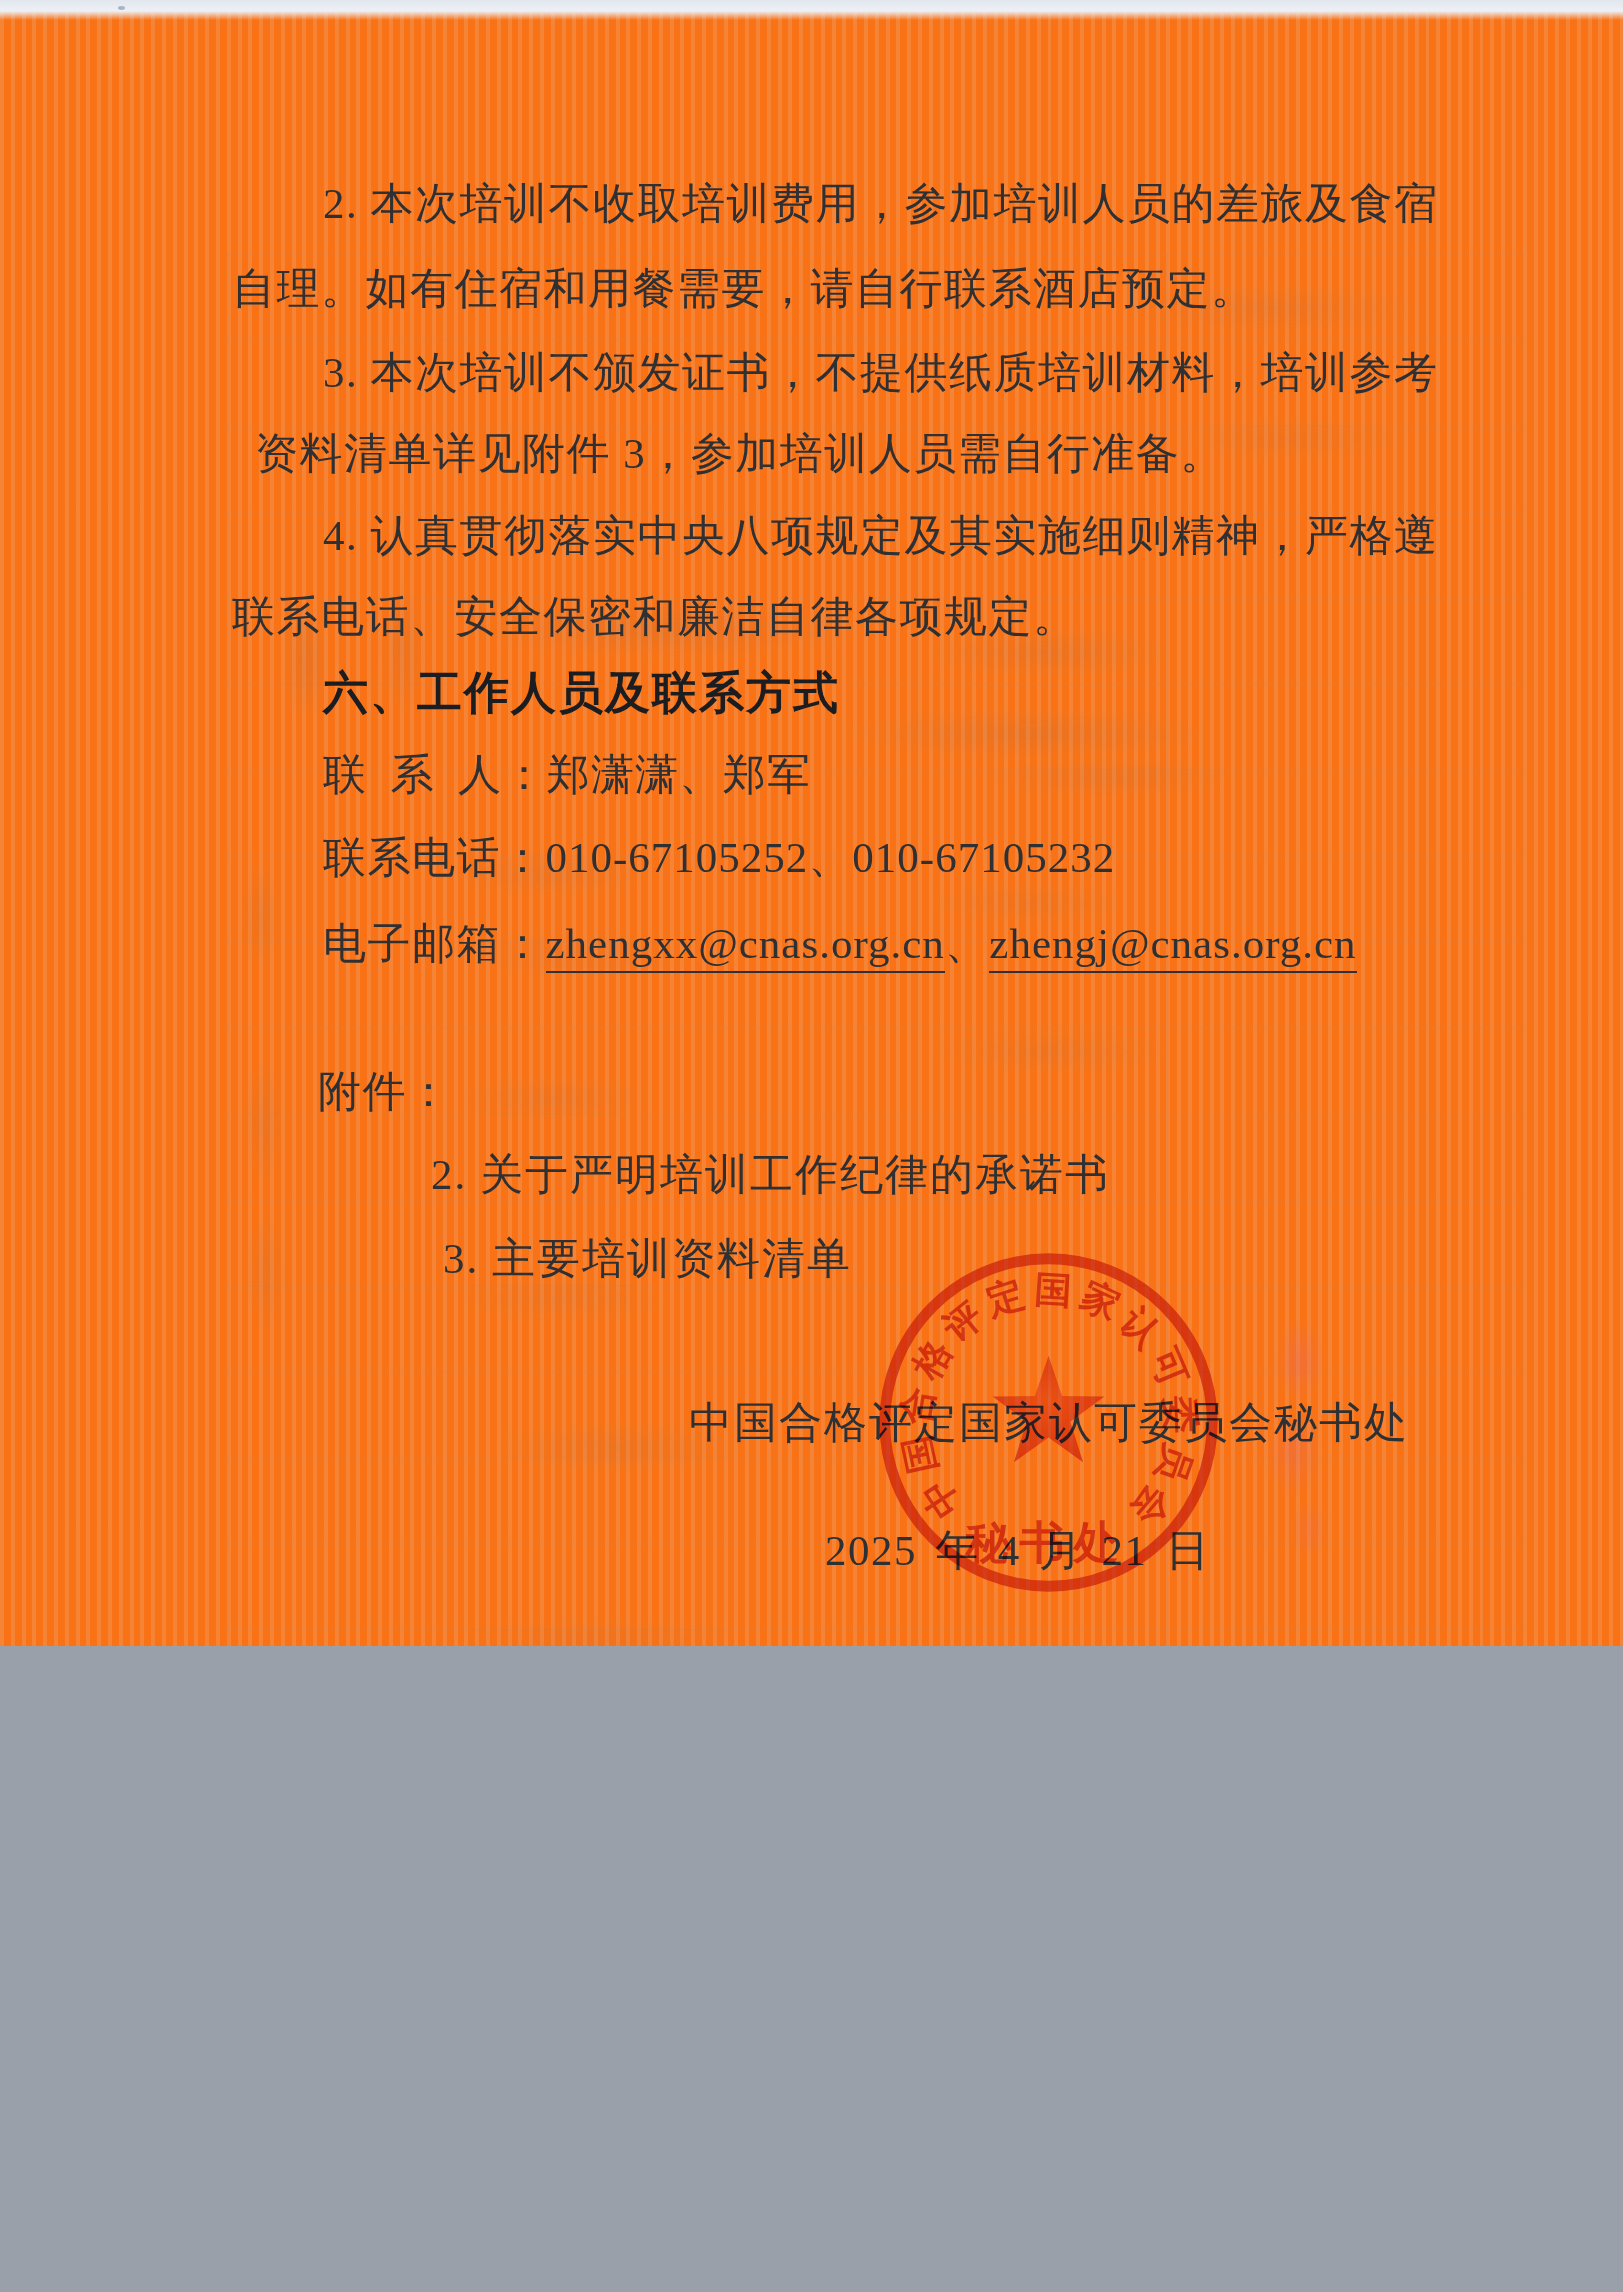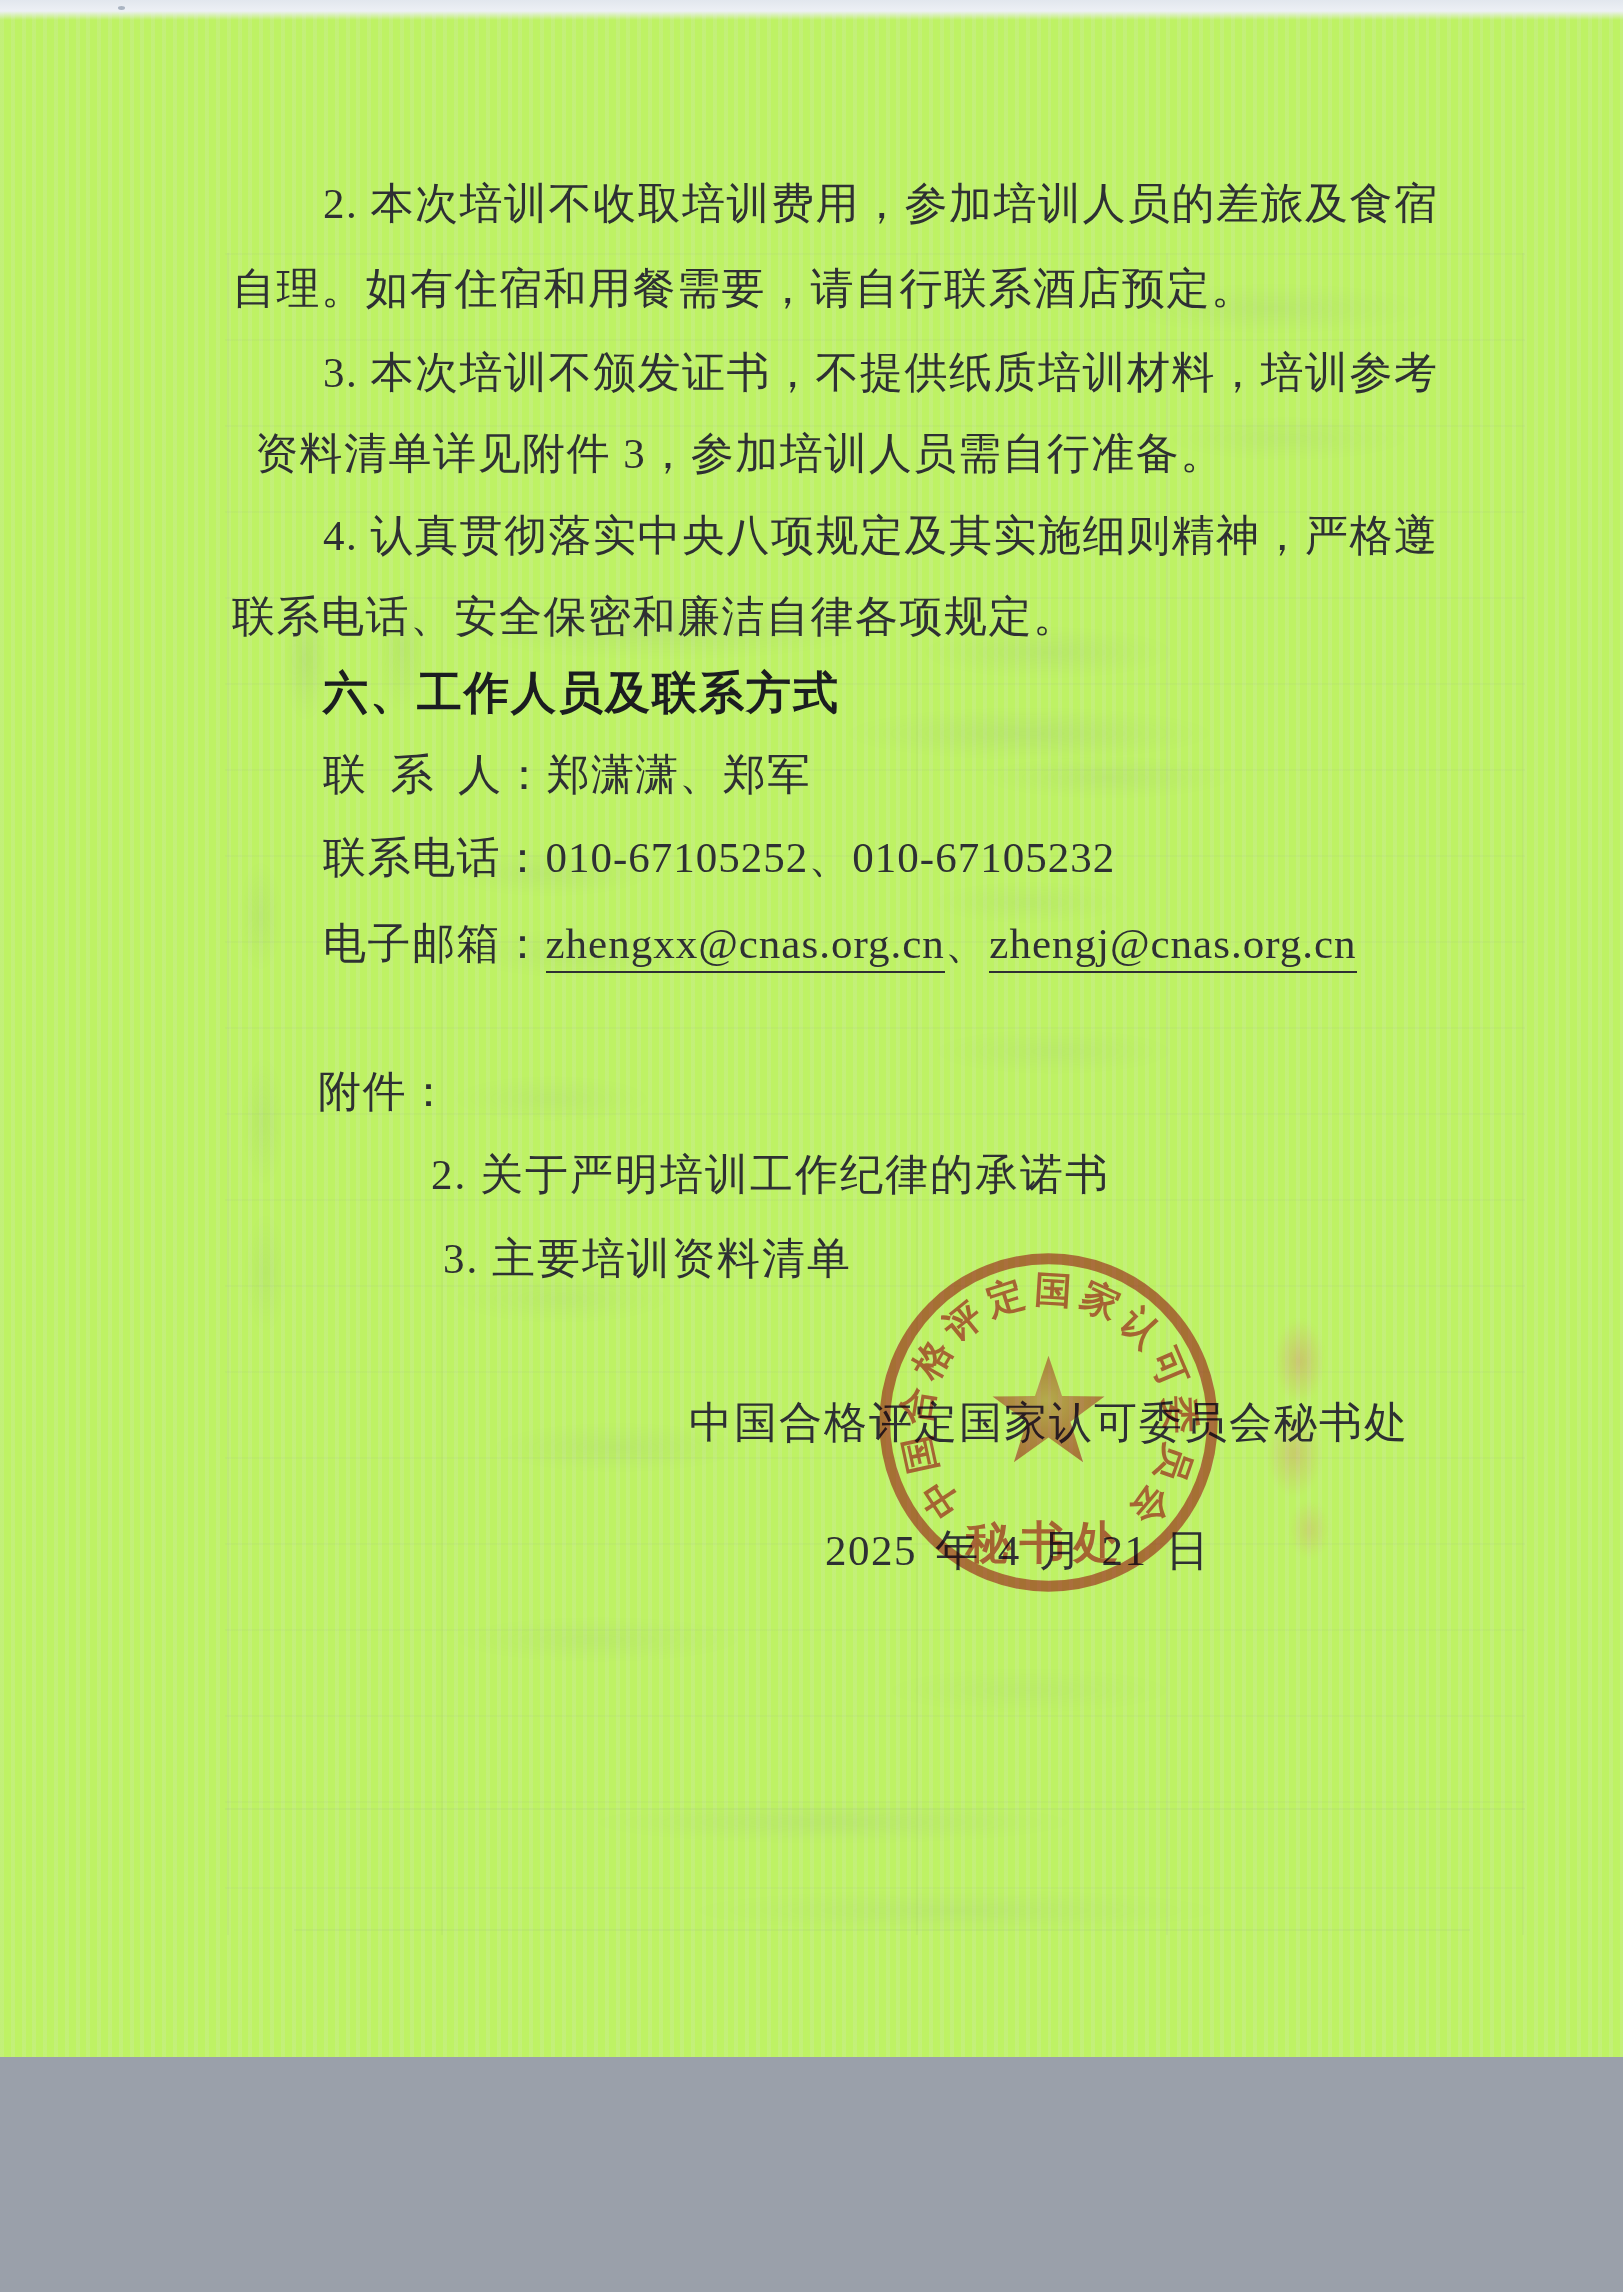--- a/index.html
+++ b/index.html
@@ -2,23 +2,23 @@
 <html><head>
 <meta charset="utf-8">
 <style>
   html,body{margin:0;padding:0;}
   body{
     font-family:"Liberation Serif","DejaVu Serif",serif;
     background:#9aa0aa;
   }
   #page{
     position:relative;
-    width:1623px;height:2057px;
+    width:1623px;height:1646px;
     margin:0 auto;
-    background:#bef264;
+    background:#f97316;
     overflow:hidden;
   }
   
   .scan-texture{
     position:absolute;inset:0;
     background:repeating-linear-gradient(90deg,
       rgba(222,227,235,.30) 0px,rgba(222,227,235,.30) 3.9px,
       rgba(248,249,251,0) 3.9px,rgba(248,249,251,0) 10.8px);
     opacity:.5;pointer-events:none;
   }

